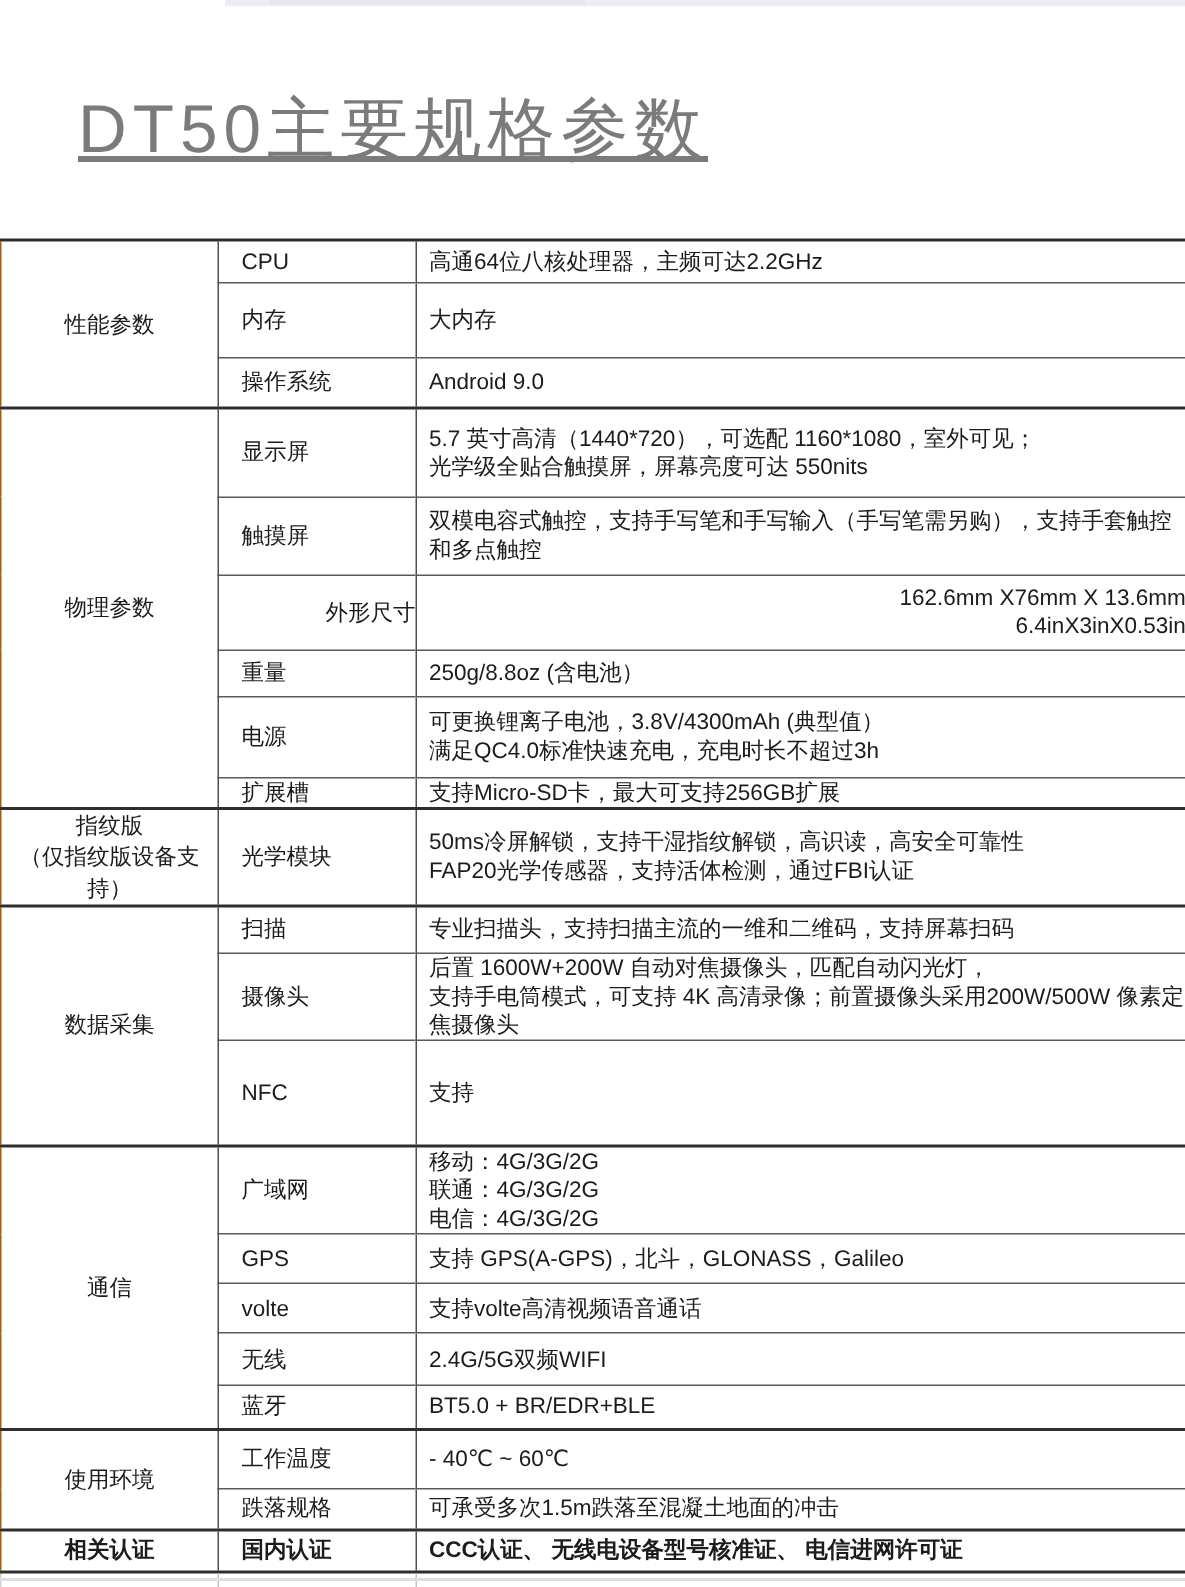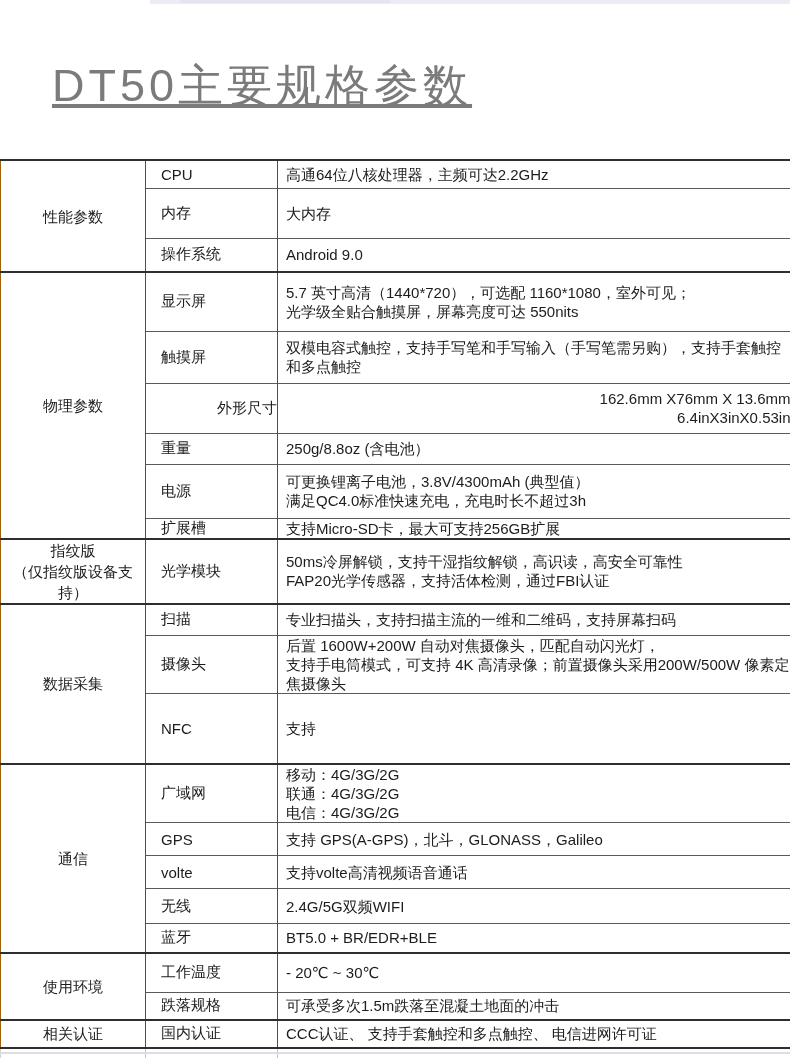--- a/index.html
+++ b/index.html
@@ -132,32 +132,32 @@
       </tr>
       <tr class="row-inner" style="height: 29px;">
         <td class="param">蓝牙</td>
         <td class="val"><span>BT5.0 + BR/EDR+BLE</span></td>
       </tr>
       <tr class="group-start" style="height: 40px;">
         <td class="cat" rowspan="2">
           <div>使用环境</div>
         </td>
         <td class="param">工作温度</td>
-        <td class="val"><span>- 20℃ ~ 30℃</span></td>
+        <td class="val"><span>- 40℃ ~ 60℃</span></td>
       </tr>
       <tr class="row-inner" style="height: 27px;">
         <td class="param">跌落规格</td>
         <td class="val"><span>可承受多次1.5m跌落至混凝土地面的冲击</span></td>
       </tr>
-      <tr class="group-start" style="height: 28px;">
+      <tr class="group-start" style="height: 28px; font-weight: bold;">
         <td class="cat" rowspan="1">
           <div>相关认证</div>
         </td>
         <td class="param">国内认证</td>
-        <td class="val"><span>CCC认证、 支持手套触控和多点触控、 电信进网许可证</span></td>
+        <td class="val"><span>CCC认证、 无线电设备型号核准证、 电信进网许可证</span></td>
       </tr>
       <tr class="partial" style="height: 18px;">
         <td class="p1"></td>
         <td class="p2"></td>
         <td class="p3"></td>
       </tr>
     </tbody>
 </table>
 
 <div class="bottom-smear"></div>

